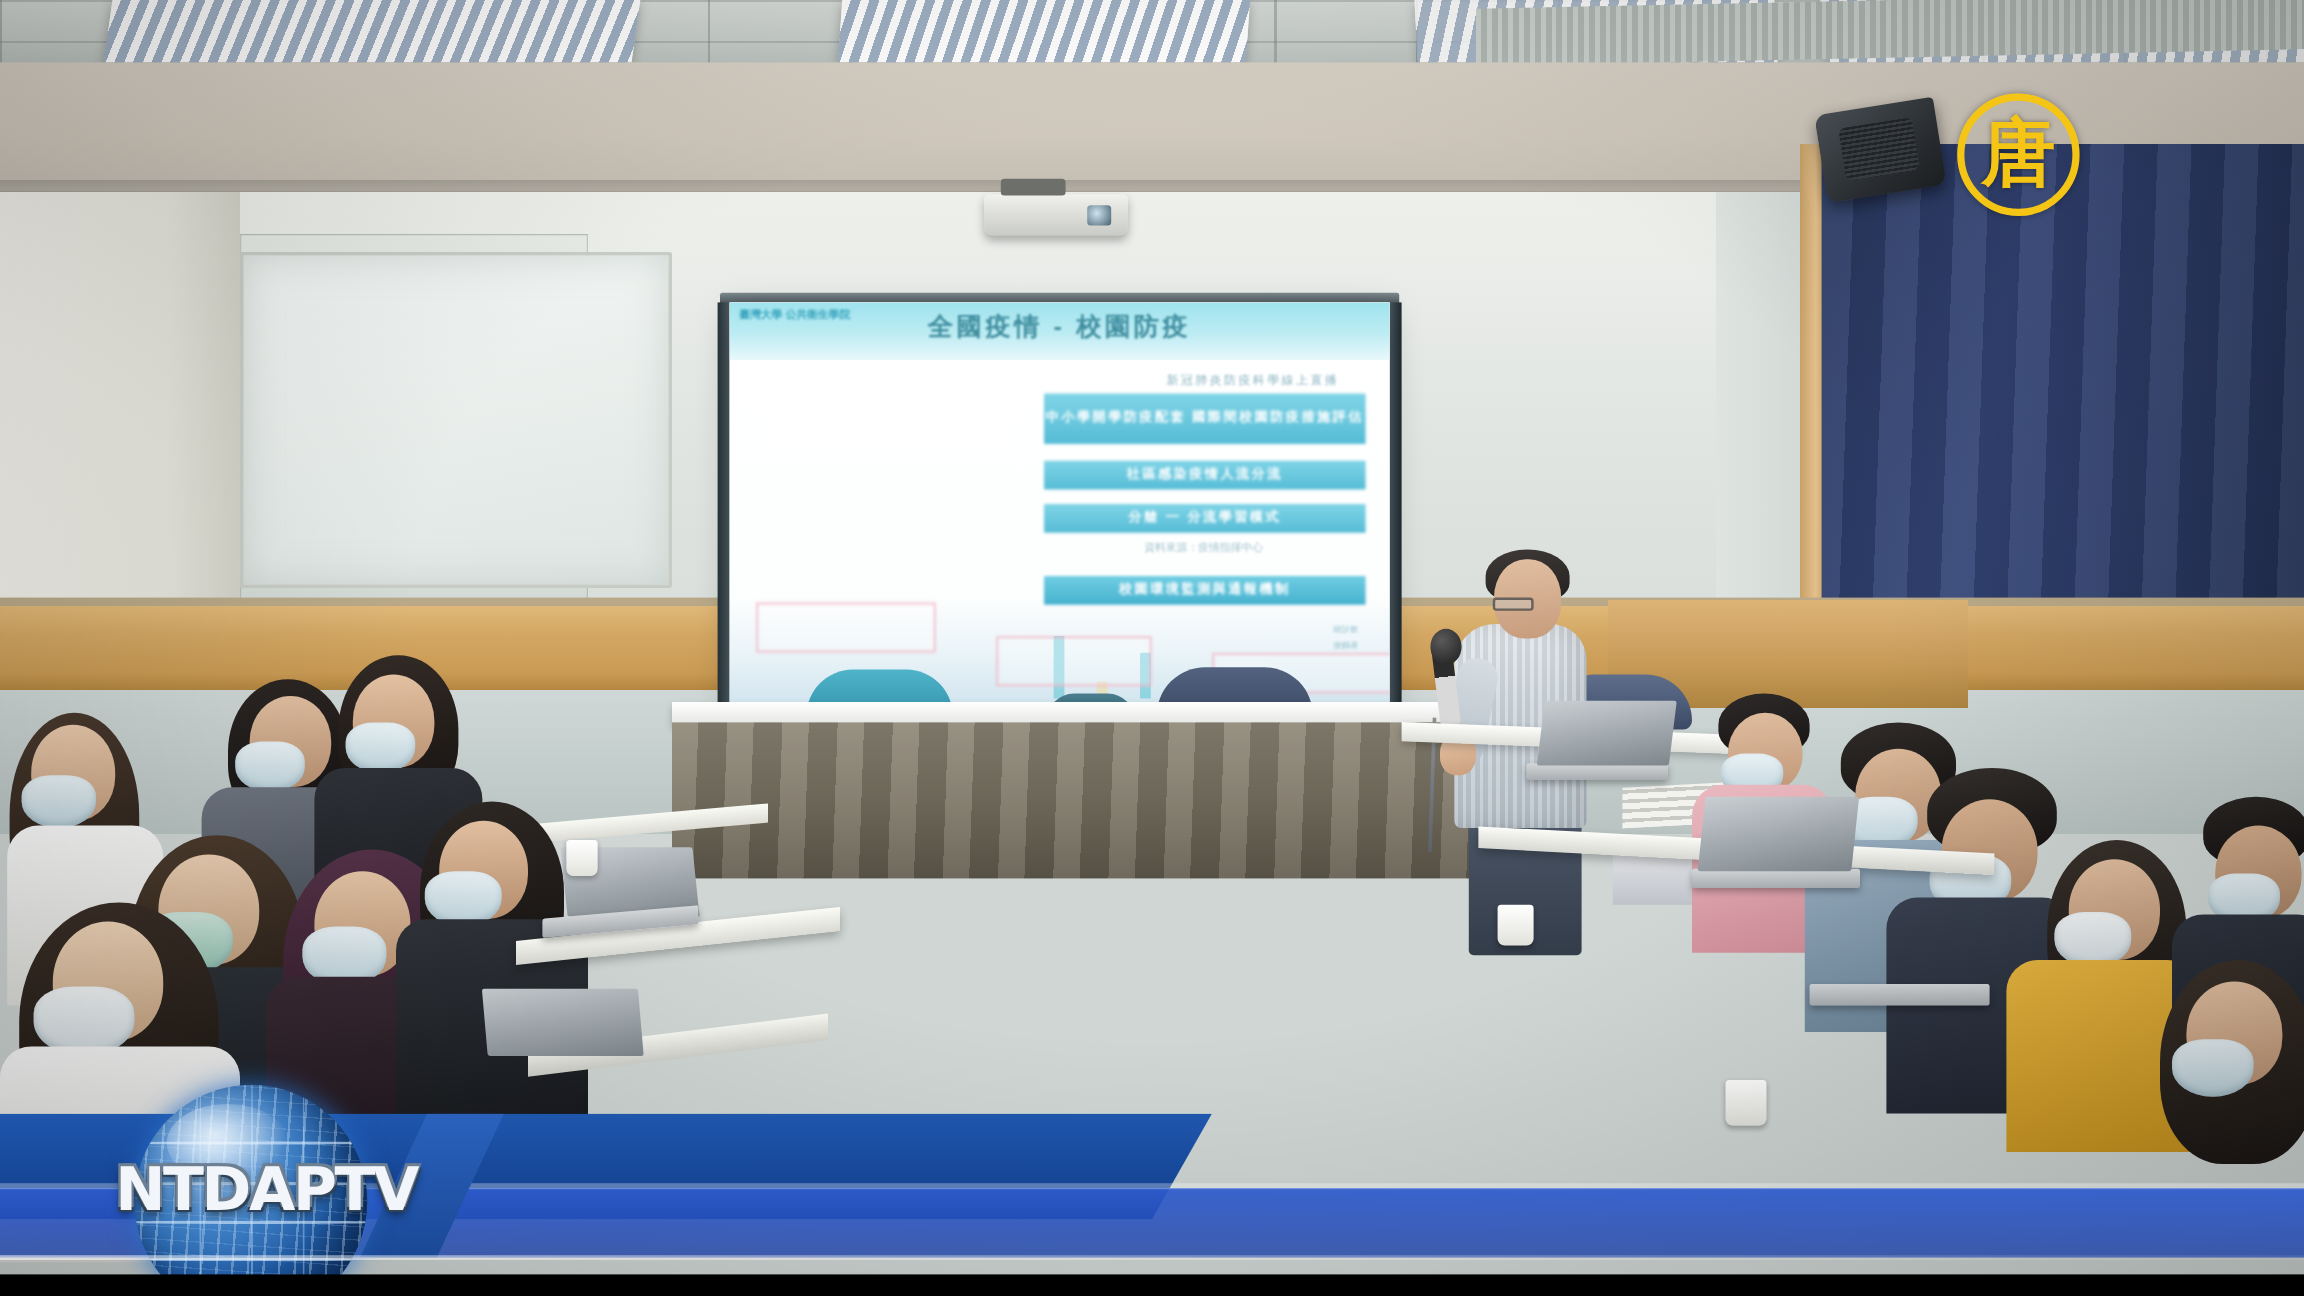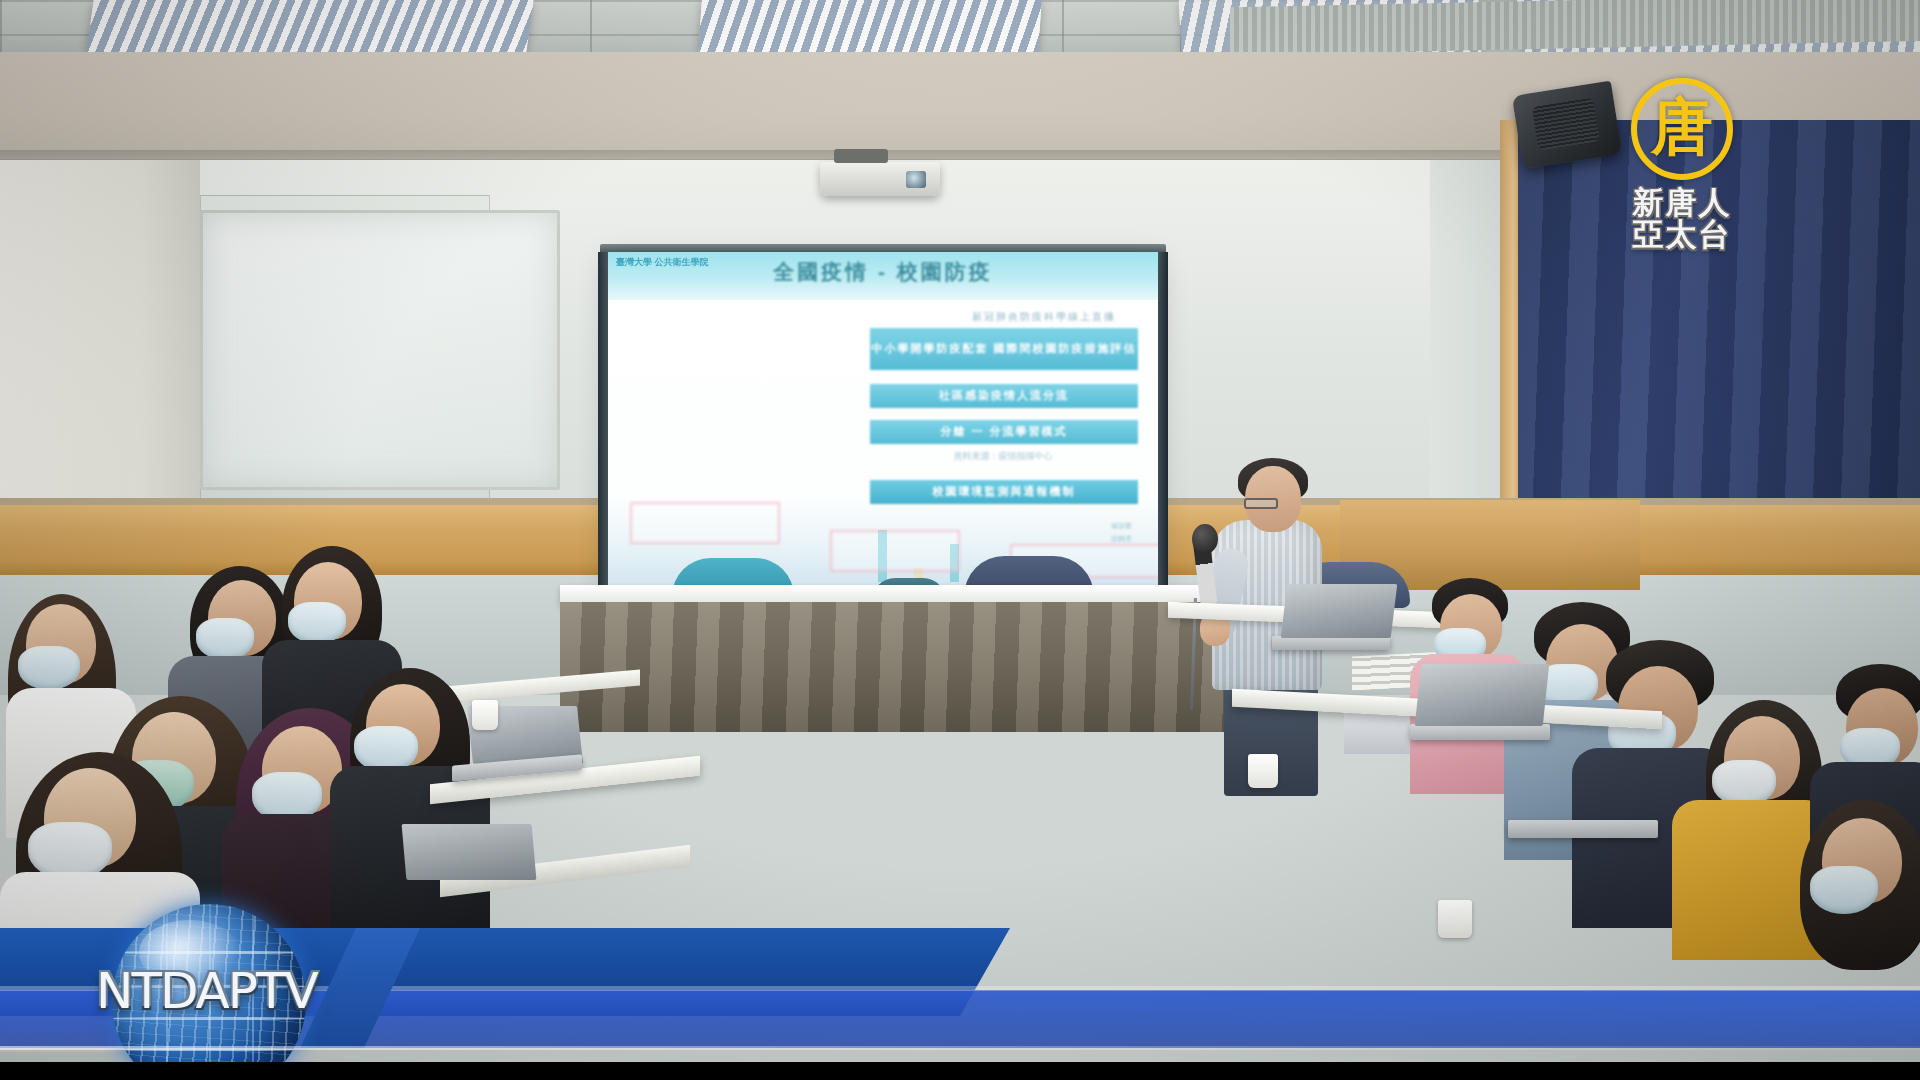--- a/index.html
+++ b/index.html
@@ -494,21 +494,21 @@
   .globe-shine{
     position:absolute; left:14%; top:8%; width:52%; height:34%;
     background:radial-gradient(ellipse at 40% 40%, rgba(255,255,255,.70), rgba(255,255,255,0) 70%);
     border-radius:50%;
   }
 
   .logo-text{
     position:absolute; left:96px; top:34px;
     width:320px;
     font-family:"DejaVu Sans", sans-serif;
-    font-size:50px; font-weight:400;
+    font-size:50px; font-weight:700;
     letter-spacing:-2px;
     color:#f2f6fb;
     text-shadow:
       -2px -2px 0 #6d7f92, 2px -2px 0 #6d7f92,
       -2px  2px 0 #2e4258, 2px  2px 0 #2e4258,
       0 4px 8px rgba(0,0,0,.55);
     white-space:nowrap;
   }
 
   .headline{
@@ -720,24 +720,20 @@
     <div class="cup" style="left:232px; top:1006px; width:40px; height:46px;"></div>
     <div class="cup" style="left:472px; top:700px; width:26px; height:30px;"></div>
 
     <div class="grain"></div>
   </div>
 
   <div class="ntd-logo">
     <div class="ntd-circle">
       <span>唐</span>
     </div>
-    <div class="ntd-name">
-      <div class="ntd-l1">新唐人</div>
-      <div class="ntd-l2">亞太台</div>
-    </div>
   </div>
 
   <div class="lower-third">
     <div class="lt-dark"></div>
     <div class="lt-stripe"></div>
     <div class="lt-stripe-top"></div>
     <div class="lt-wedge"></div>
 
     <div class="globe">
       <div class="globe-mesh"></div>

